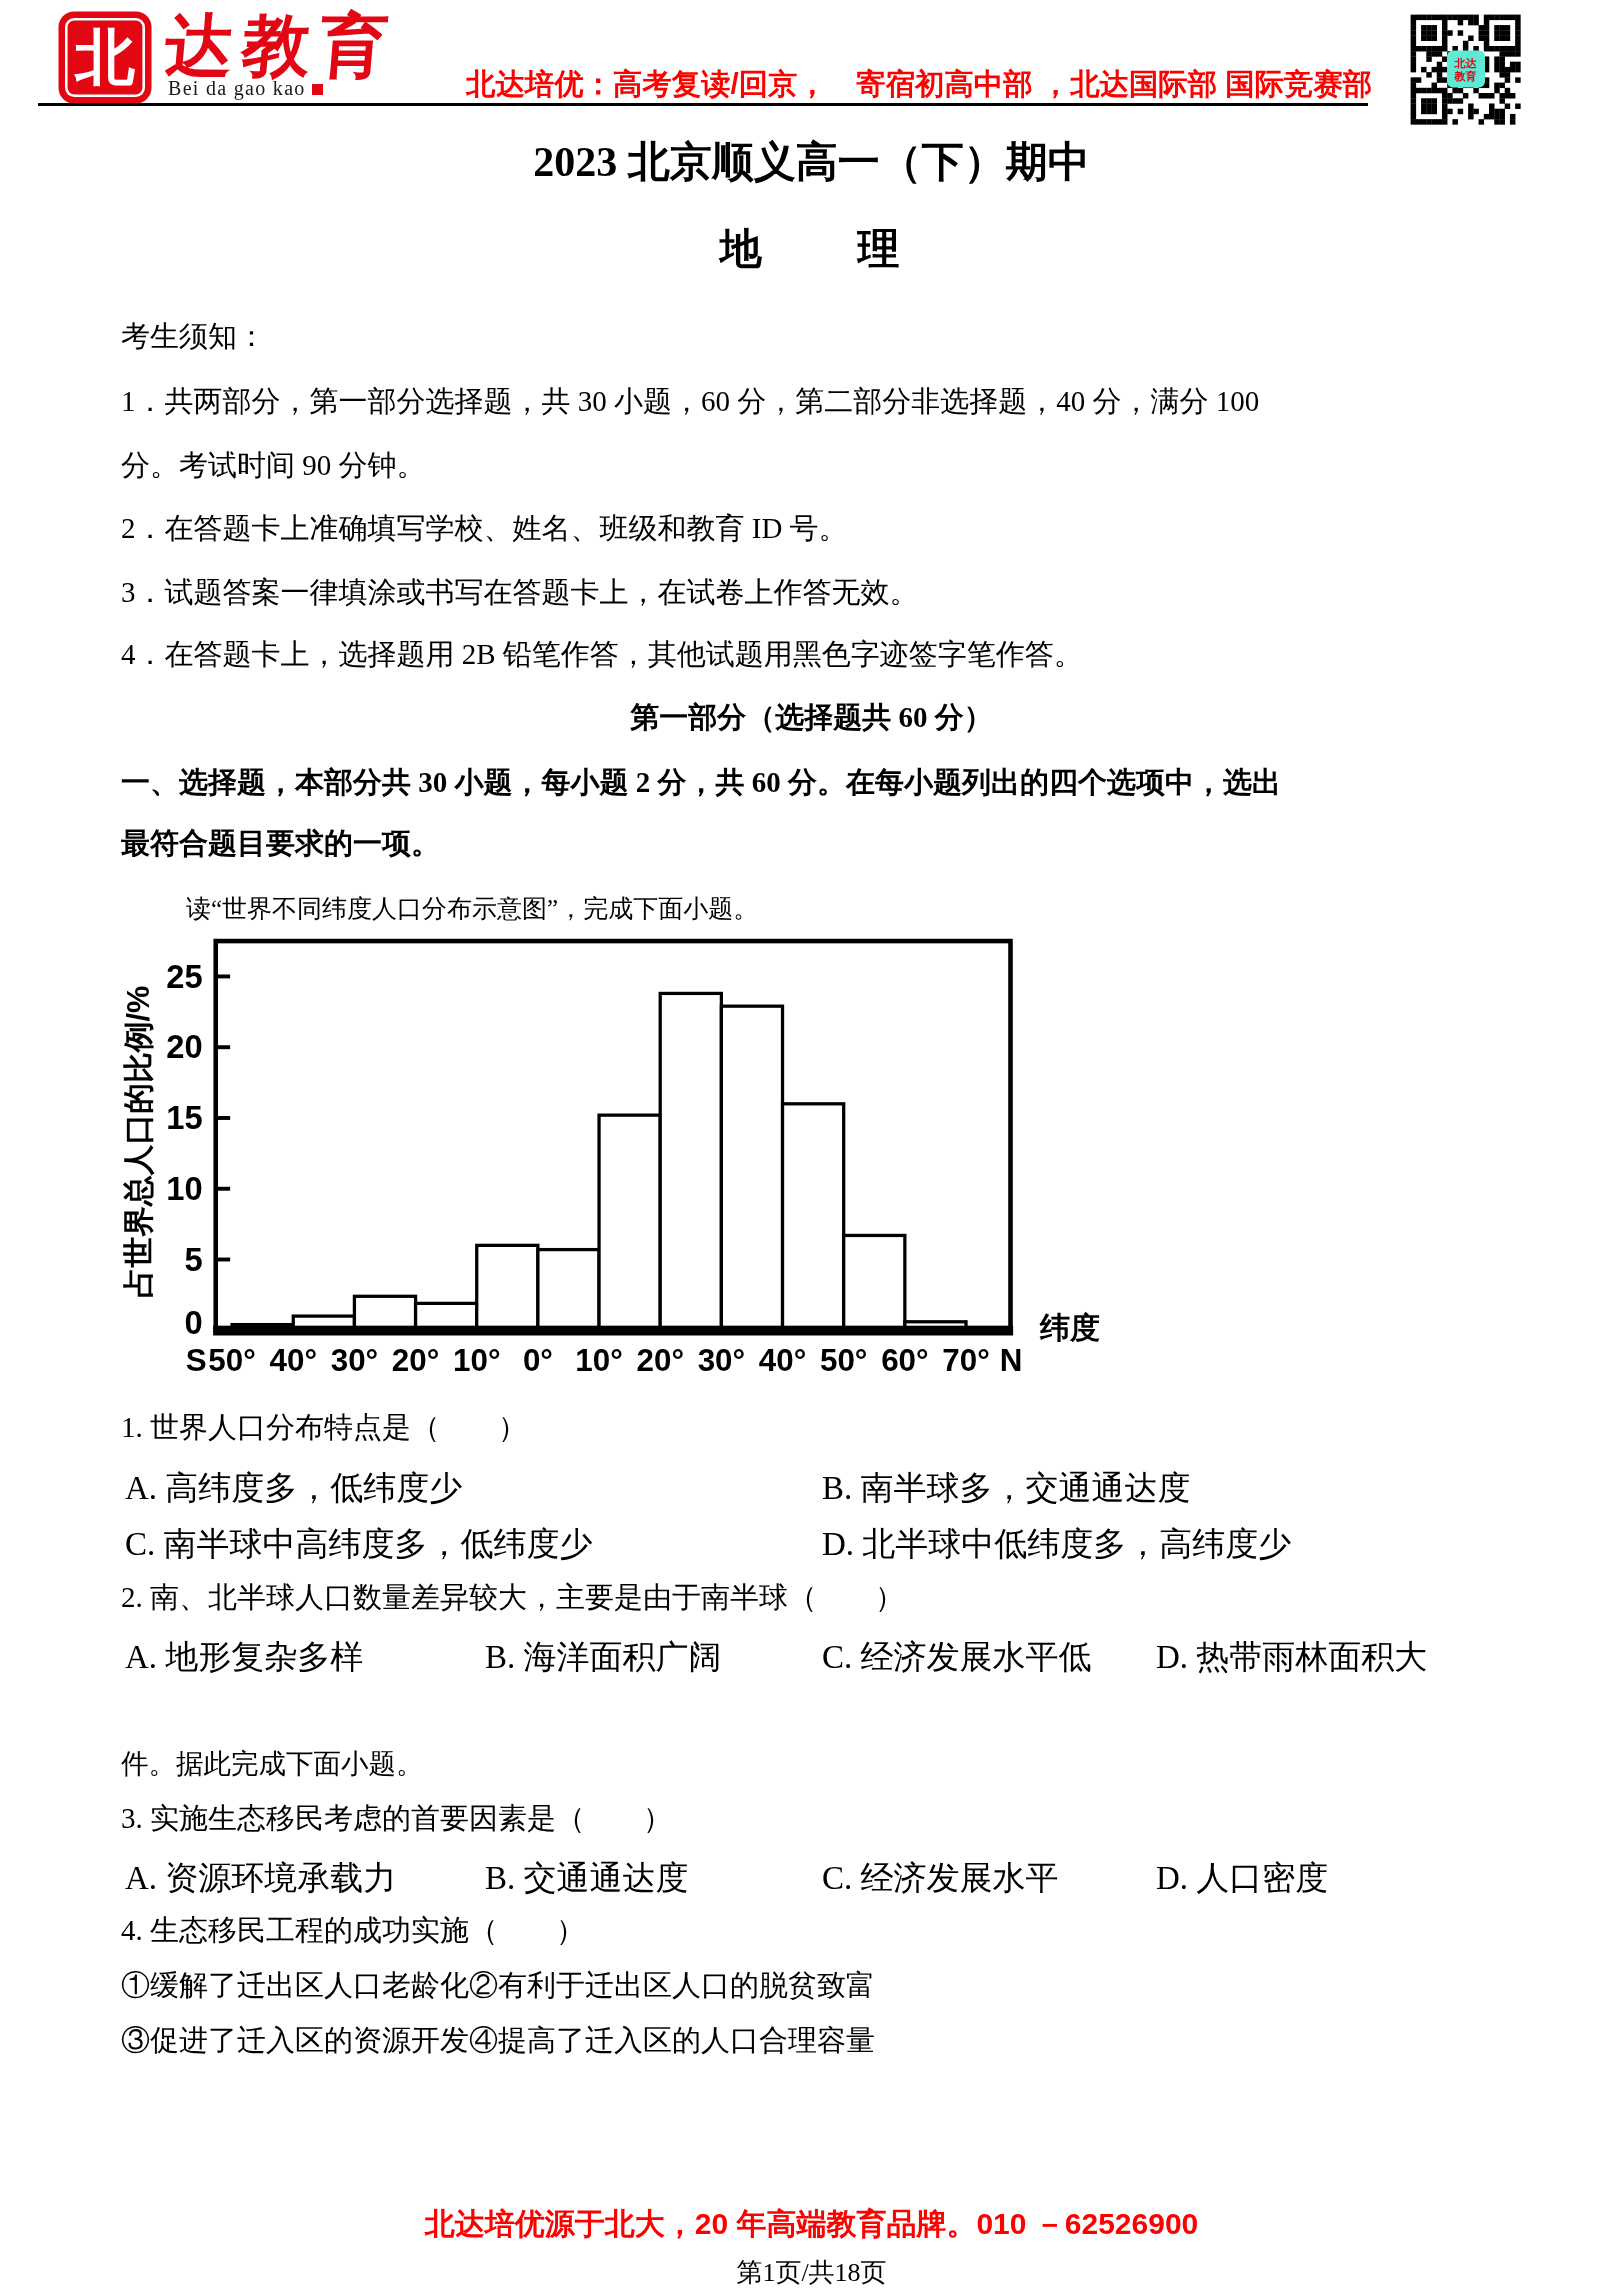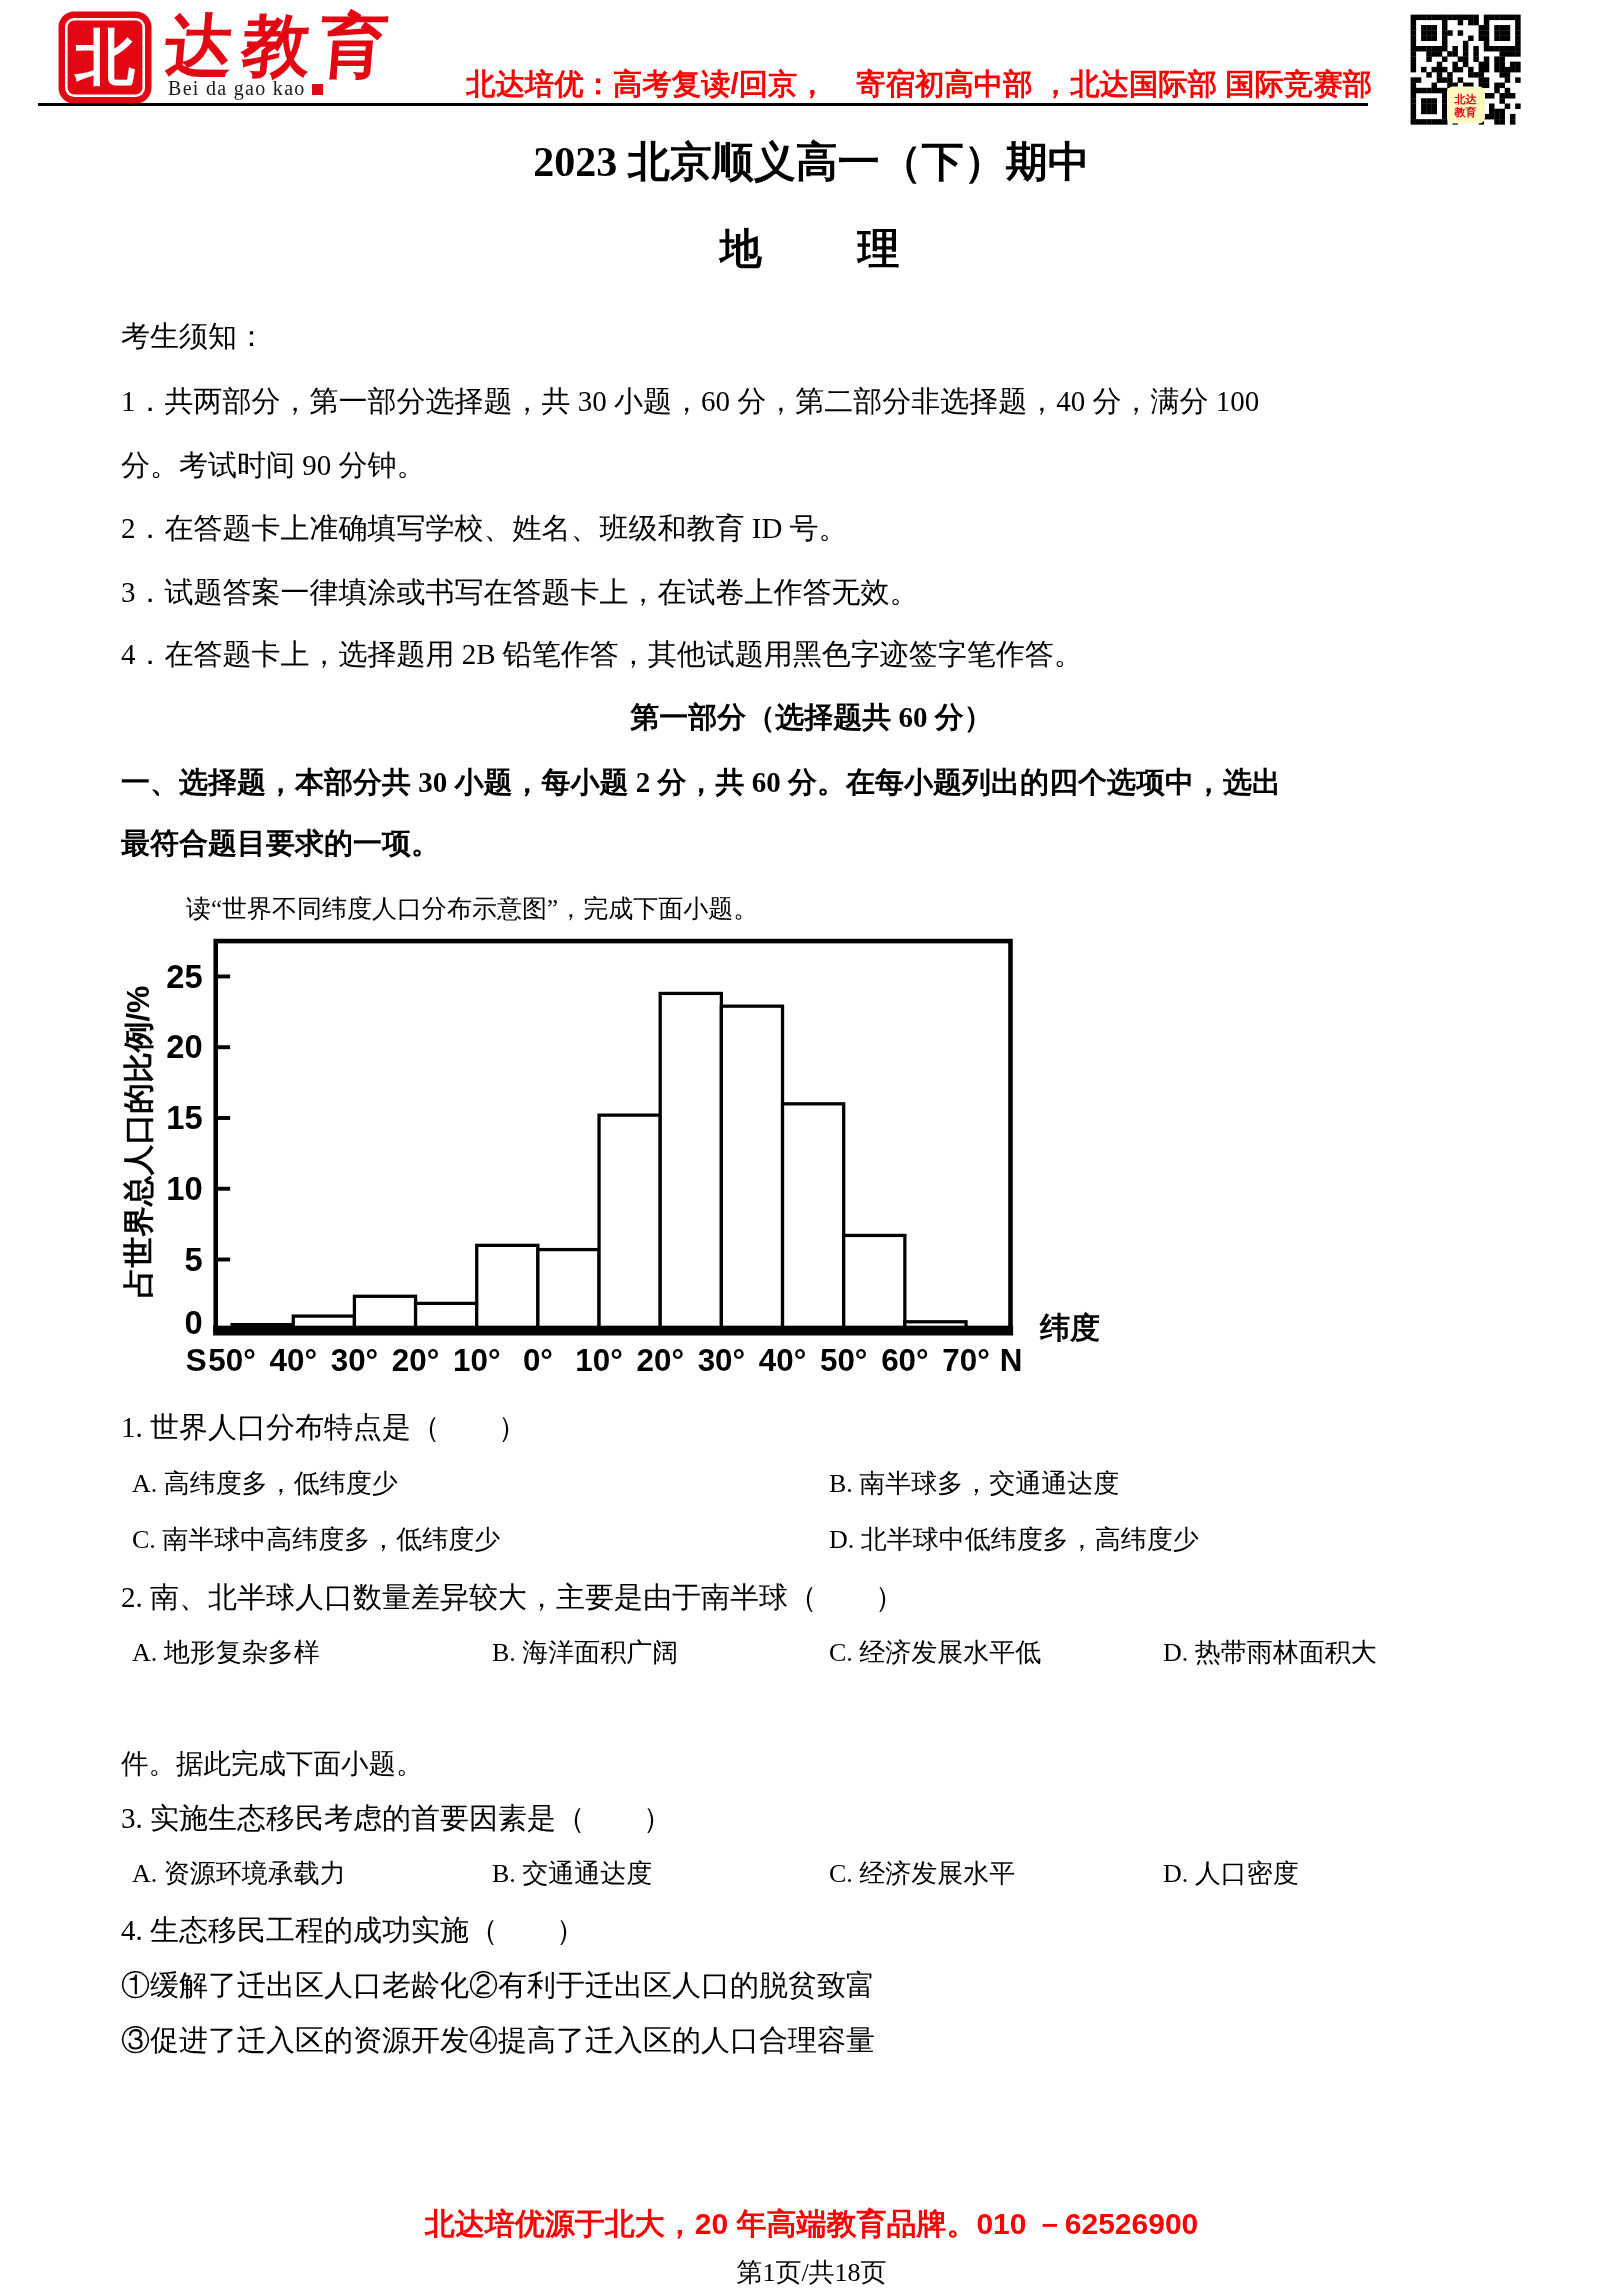--- a/index.html
+++ b/index.html
@@ -43,34 +43,34 @@
     left:466px;top:65px;
     font-size:29.4px;font-weight:bold;color:#ff0000;
     font-family:"Liberation Sans","DejaVu Sans",sans-serif;
   }
   #header-rule{
     position:absolute;left:38px;top:103px;width:1330px;height:3.3px;background:#000;
   }
   #qr-wrap{position:absolute;left:1408px;top:11.8px;width:115px;height:115px;}
   #qr-label{
     position:absolute;left:50%;top:50%;transform:translate(-50%,-50%);
-    width:38px;height:37px;background:#fef9c3;border-radius:5.9px;
+    width:38px;height:37px;background:#5eead4;border-radius:5.9px;
     display:flex;flex-direction:column;align-items:center;justify-content:center;
     font-size:11px;line-height:13px;font-weight:bold;color:#e30613;
-    font-family:"Liberation Sans","DejaVu Sans",sans-serif;text-align:center;margin-top:36px;
+    font-family:"Liberation Sans","DejaVu Sans",sans-serif;text-align:center;
   }
   
   .line{position:absolute;left:121px;font-size:29px;line-height:38px;white-space:nowrap;}
   .center{left:0;width:1623px;text-align:center;}
   .bold{font-weight:bold;}
   .small{font-size:25px;}
   .kaiti{font-size:27.5px;}
   .title{font-size:42px;font-weight:bold;}
   .subject{font-size:42px;font-weight:bold;letter-spacing:3.9px;}
-  .opt-row{position:absolute;left:132px;width:1400px;height:38px;font-size:26px;}
+  .opt-row{position:absolute;left:125px;width:1400px;height:38px;font-size:33px;}
   .opt-row .opt{position:absolute;top:0;white-space:nowrap;}
   .c0{left:0;}
   .c1{left:360px;}
   .c2{left:697px;}
   .c3{left:1031px;}
   
   #chart-wrap{position:absolute;left:98px;top:926px;width:1112px;height:471px;}
   #chart-svg text{font-family:"Liberation Sans","DejaVu Sans",sans-serif;}
   
   #footer-promo{

